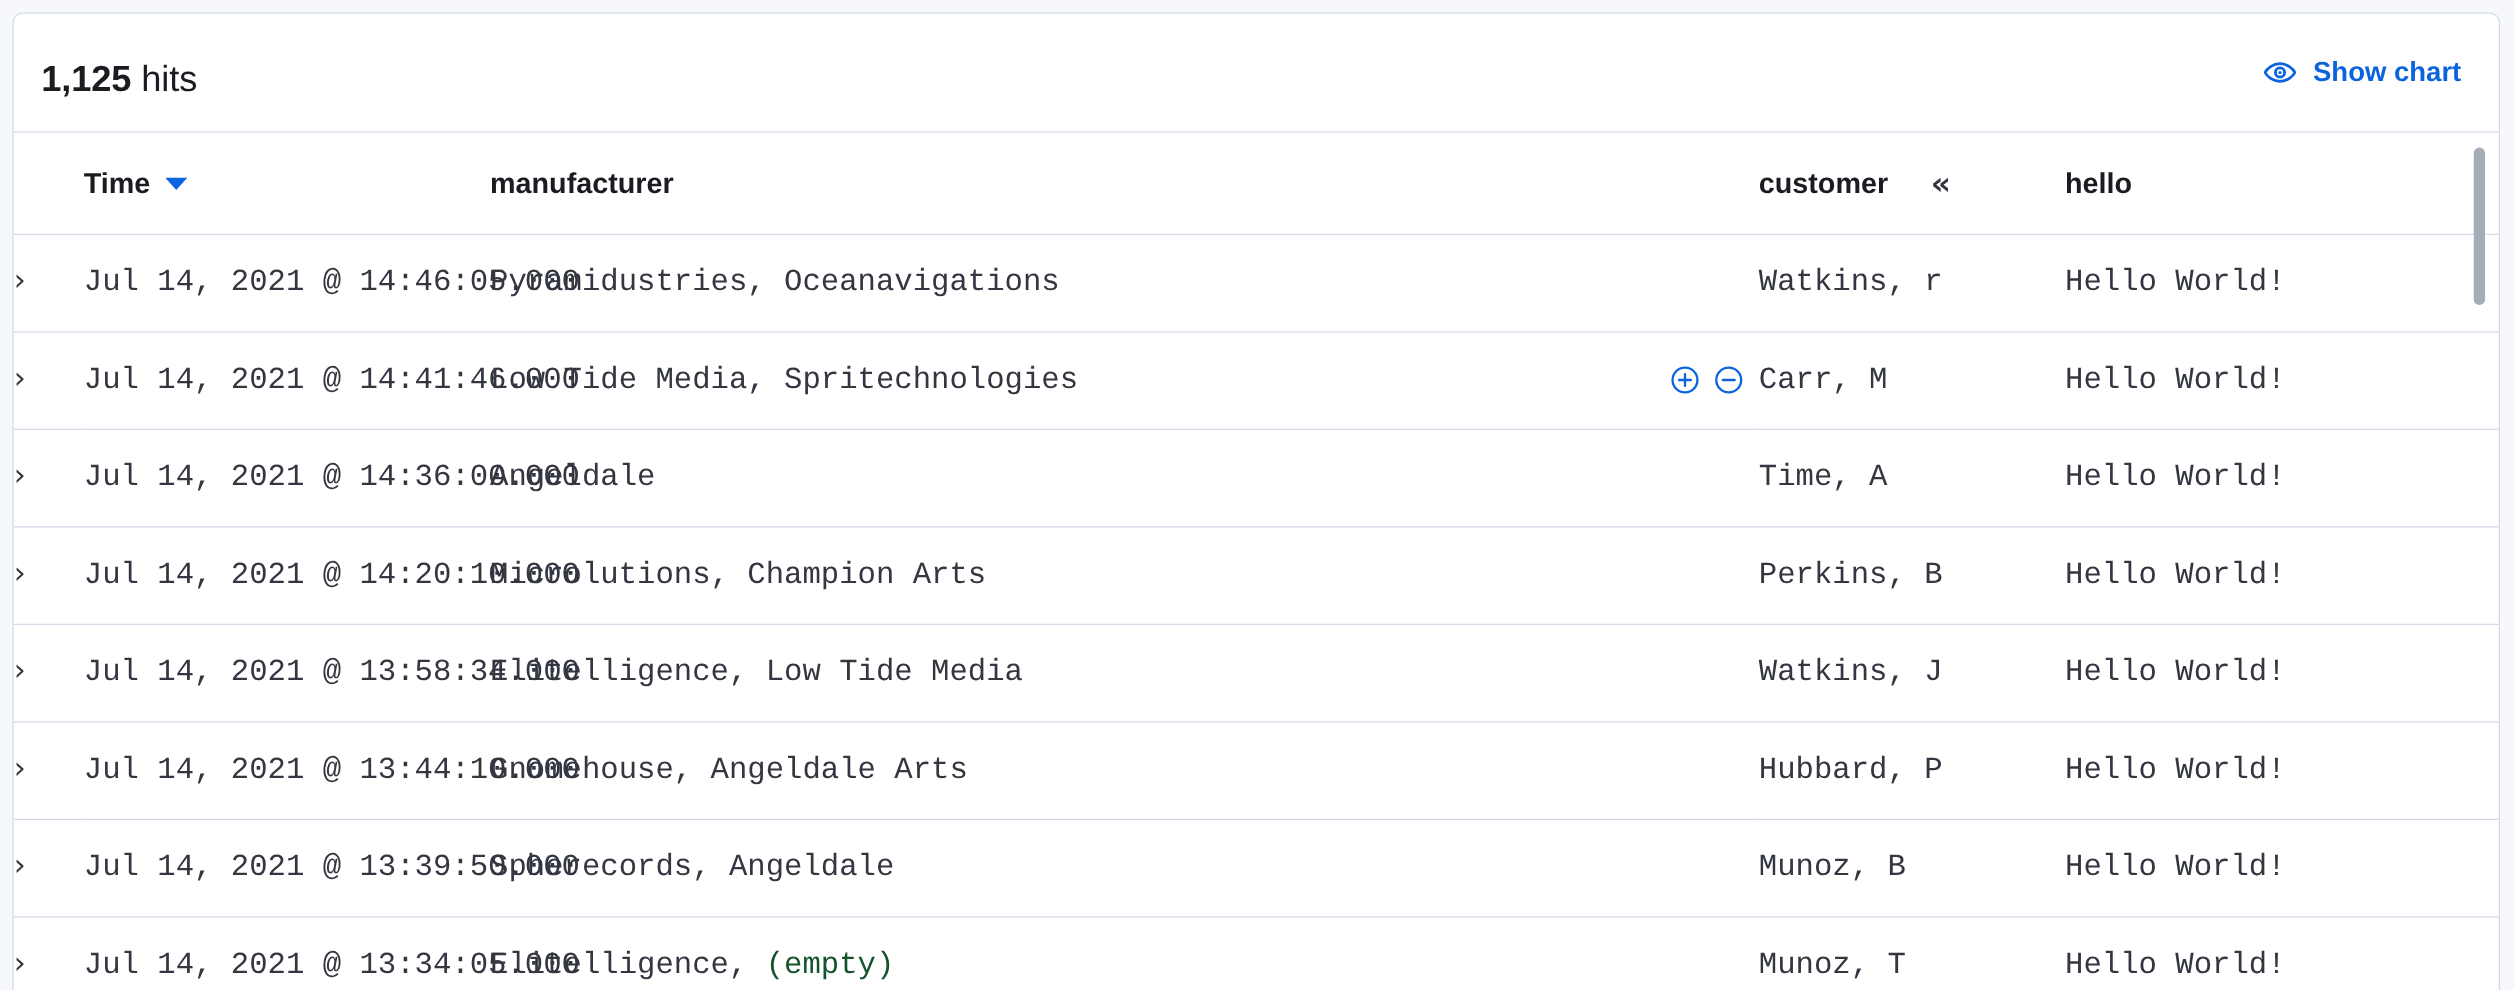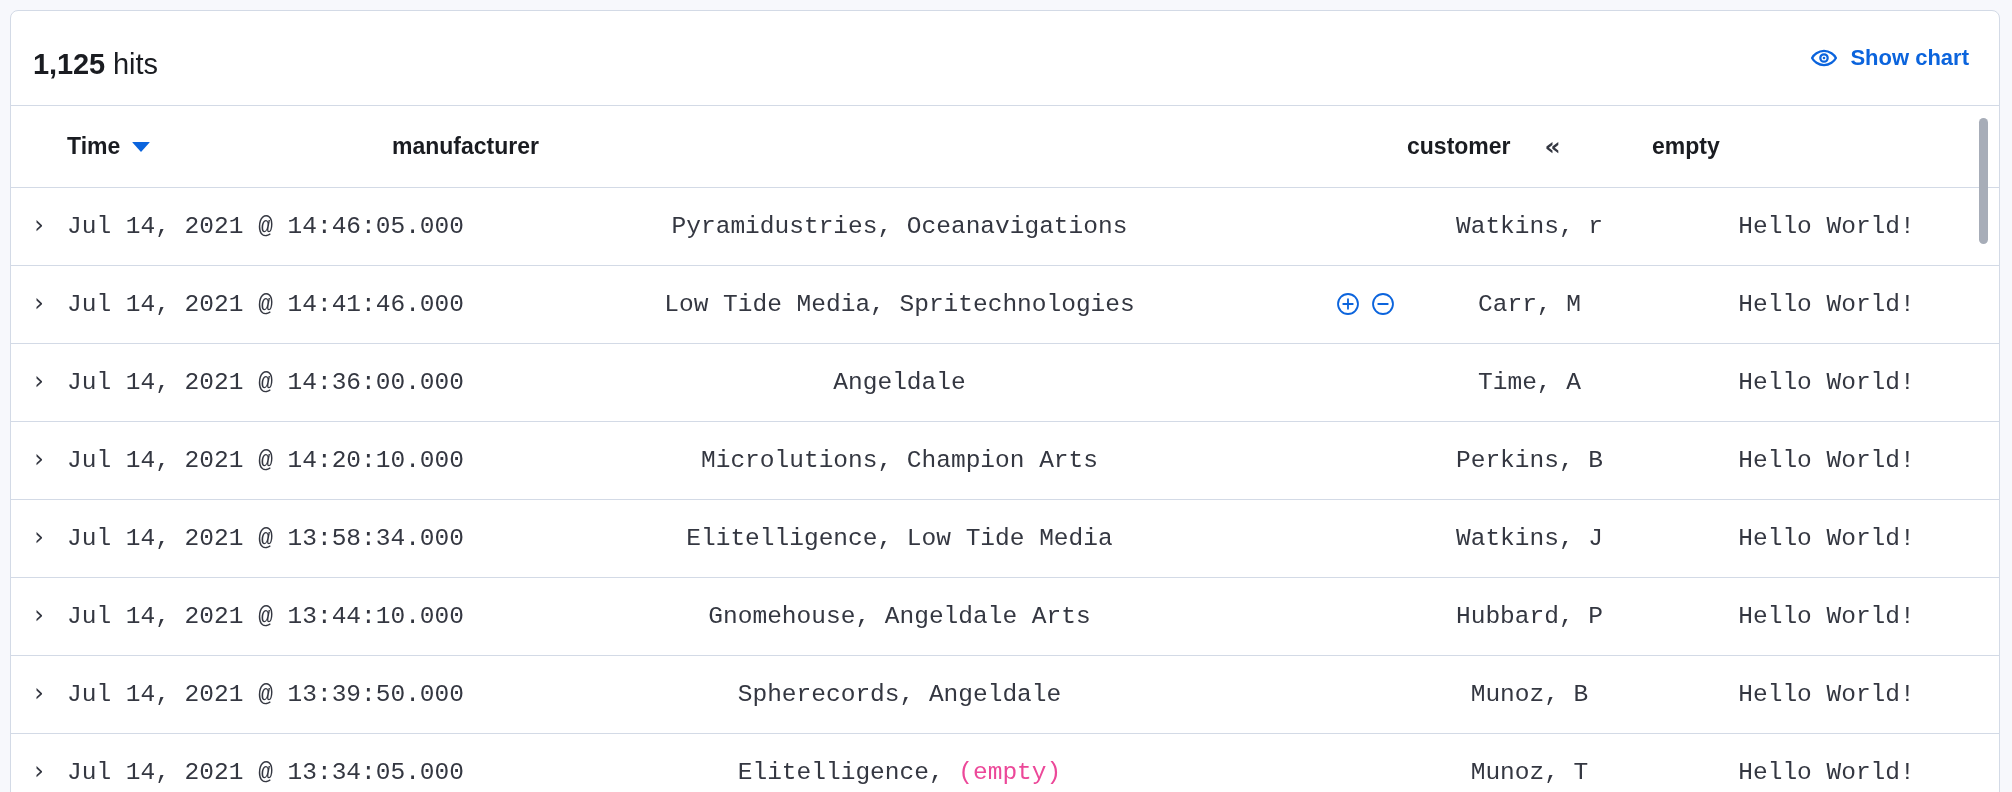--- a/index.html
+++ b/index.html
@@ -74,21 +74,21 @@
   .tablewrap {
     position: relative;
     border-top: 1px solid #d3dae6;
   }
   table.docs {
     width: 100%;
     border-collapse: collapse;
     table-layout: fixed;
   }
   table.docs th, table.docs td {
-    text-align: center;
+    text-align: left;
     vertical-align: middle;
     padding: 0;
   }
   thead tr {
     height: 81px;
   }
   thead th {
     font-size: 23px;
     font-weight: 700;
     color: #1a1c21;
@@ -143,21 +143,21 @@
   .exp-chevron {
     display: inline-block;
     font-family: "DejaVu Sans", sans-serif;
     font-size: 24px;
     color: #343741;
     cursor: pointer;
     line-height: 1;
     font-weight: 400;
   }
   .empty {
-    color: #ec4899;
+    color: #14532d;
   }
   td.c-cust {
     position: relative;
   }
   .filter-btns {
     position: absolute;
     left: -72px;
     top: 50%;
     transform: translateY(-50%);
     display: flex;
@@ -234,21 +234,21 @@
             </div>
           </th>
           <th>
             <div class="th-inner">
               <span>customer</span>
               <span class="dbl-chevron">«</span>
             </div>
           </th>
           <th>
             <div class="th-inner">
-              <span>empty</span>
+              <span>hello</span>
             </div>
           </th>
         </tr>
       </thead>
       <tbody>
           <tr>
             <td class="c-exp"><span class="exp-chevron">›</span></td>
             <td class="c-time">Jul 14, 2021 @ 14:46:05.000</td>
             <td class="c-manu">Pyramidustries, Oceanavigations</td>
             <td class="c-cust">Watkins, r</td>

